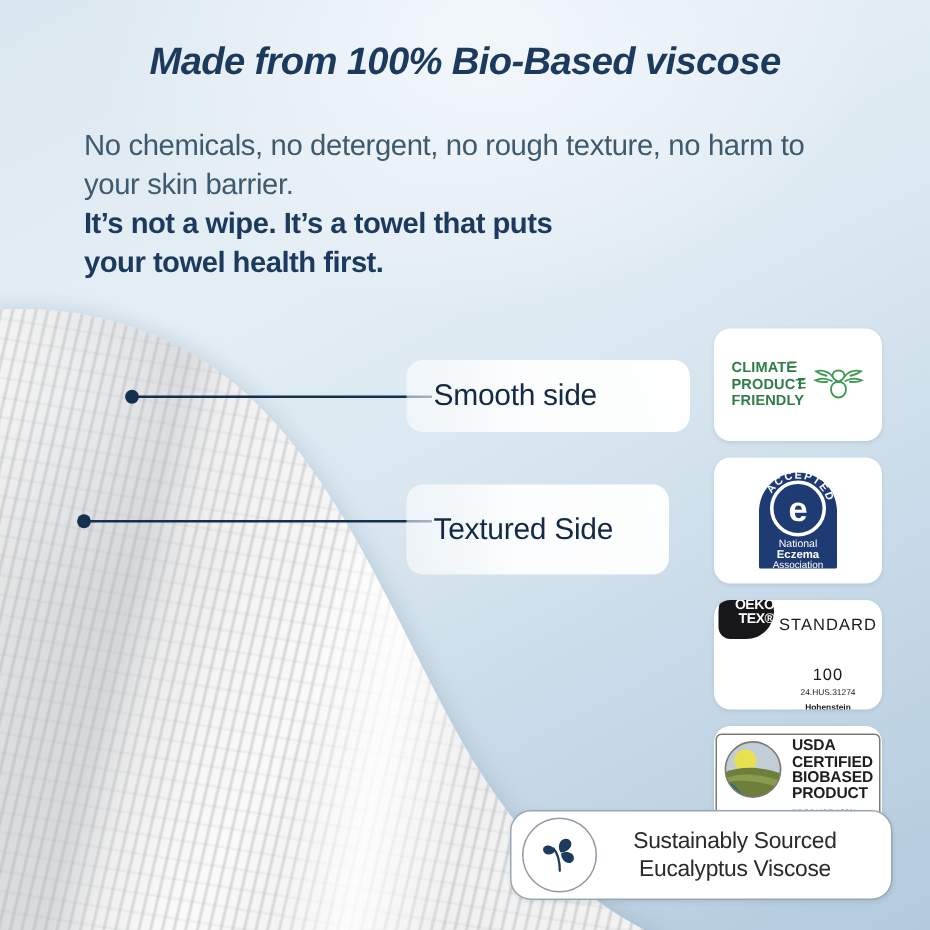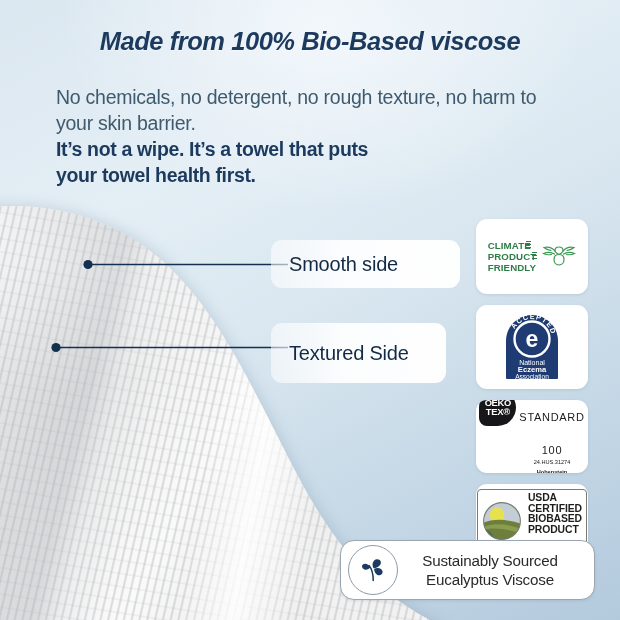--- a/index.html
+++ b/index.html
@@ -118,31 +118,31 @@
   .cpf-bars i{display:block;height:1.4px;background:#2e7d46;margin-bottom:1.6px;}
 
   
   .nea{position:relative;width:58px;height:68px;}
 
   
   .oeko{display:flex;align-items:flex-start;gap:3px;padding-top:2px;}
   .oeko-mark{
     width:37px;height:37px;background:#17171a;color:#fff;
     border-radius:50% 50% 50% 8px;
-    display:flex;flex-direction:column;align-items:center;justify-content:center;
+    display:flex;flex-direction:column;align-items:flex-end;justify-content:center;
     font-size:9.4px;font-weight:bold;line-height:9.6px;letter-spacing:-.3px;
   }
   .oeko-right{font-size:8.3px;color:#1a1a1a;text-align:center;line-height:9.5px;}
   .oeko-std{font-size:11px;letter-spacing:.7px;margin-top:24px;}
   .oeko-num{font-size:5.6px;margin-top:2.5px;letter-spacing:0;}
   .oeko-inst{font-size:5.6px;font-weight:bold;}
   .oeko-url{font-size:5.6px;color:#1a1a1a;text-align:center;margin-top:3px;}
 
   
-  .usda{display:flex;align-items:center;gap:3px;border:.8px solid #7a7a70;border-radius:4px;padding:3px 4px 3px 3px;}
+  .usda{display:flex;gap:3px;border:.8px solid #7a7a70;border-radius:4px;padding:3px 4px 3px 3px;}
   .usda-txt{font-size:10.4px;font-weight:bold;color:#1d1d1b;line-height:10.6px;letter-spacing:-.1px;}
   .usda-sub{font-size:5.2px;font-weight:bold;letter-spacing:.25px;margin-top:1.5px;color:#3a3a34;}
 
   
   #pill-sustainable{
     position:absolute;left:340px;top:540px;width:255px;height:60px;
     background:#ffffff;border:1.1px solid #9aa7b2;border-radius:14px;
     display:flex;align-items:center;gap:9px;padding-left:7px;box-sizing:border-box;
     box-shadow:0 1px 3px rgba(80,105,130,.16);
   }

